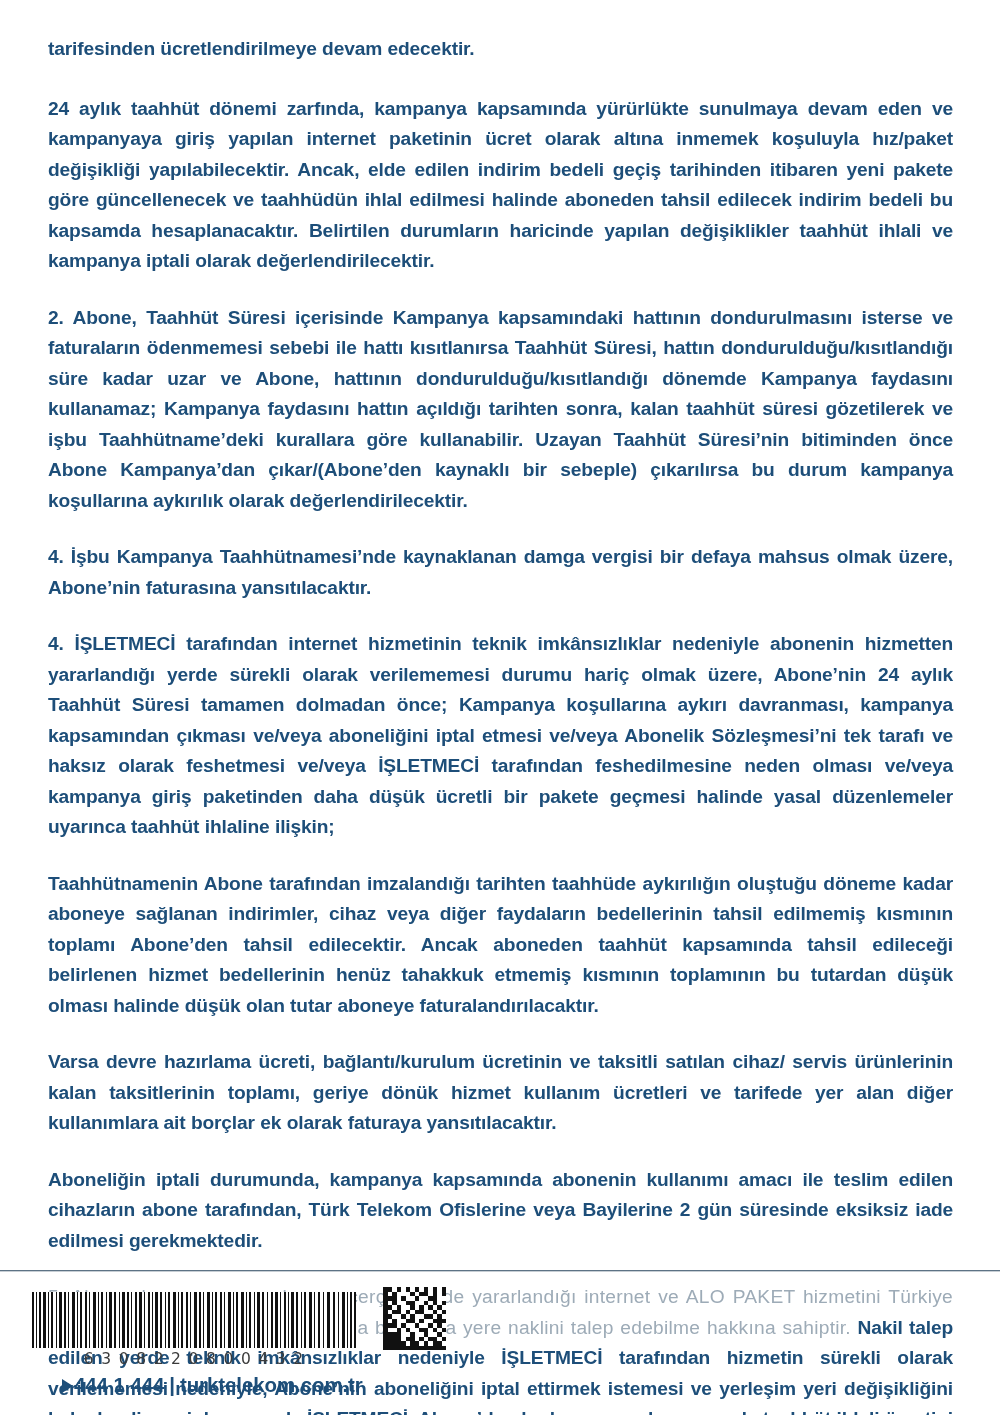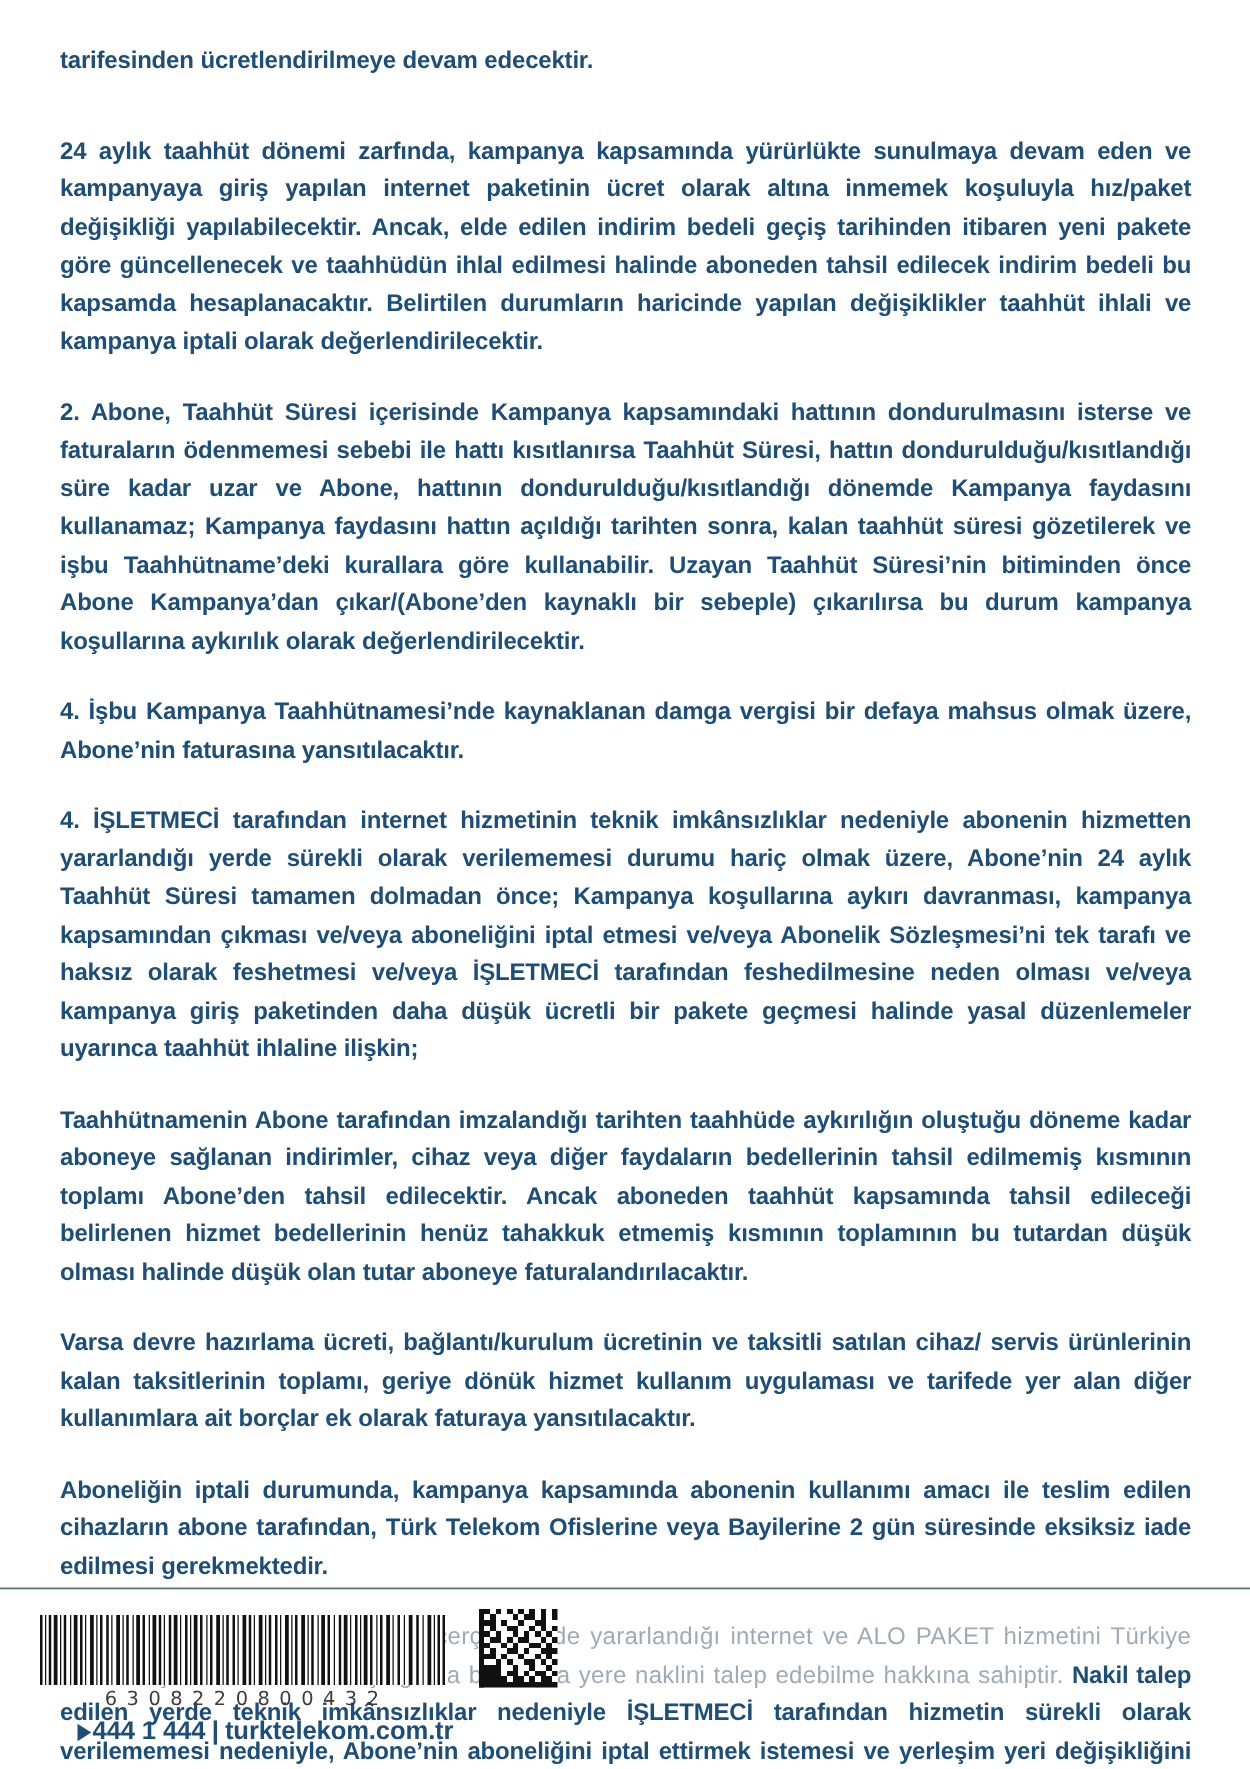--- a/index.html
+++ b/index.html
@@ -43,21 +43,21 @@
     letter-spacing: -0.15px;
     word-spacing: 0.2px;
     -webkit-font-smoothing: antialiased;
   }
 
   p.para:last-of-type {
     margin-bottom: 0;
   }
 
   p.para.first {
-    margin-bottom: 42px;
+    margin-bottom: 29px;
   }
 
   
   .faded {
     color: #9dabb7;
     font-weight: normal;
     letter-spacing: 0.25px;
   }
 
   
@@ -154,21 +154,21 @@
     <p class="para">24 aylık taahhüt dönemi zarfında, kampanya kapsamında yürürlükte sunulmaya devam eden ve kampanyaya giriş yapılan internet paketinin ücret olarak altına inmemek koşuluyla hız/paket değişikliği yapılabilecektir. Ancak, elde edilen indirim bedeli geçiş tarihinden itibaren yeni pakete göre güncellenecek ve taahhüdün ihlal edilmesi halinde aboneden tahsil edilecek indirim bedeli bu kapsamda hesaplanacaktır. Belirtilen durumların haricinde yapılan değişiklikler taahhüt ihlali ve kampanya iptali olarak değerlendirilecektir.</p>
 
     <p class="para">2. Abone, Taahhüt Süresi içerisinde Kampanya kapsamındaki hattının dondurulmasını isterse ve faturaların ödenmemesi sebebi ile hattı kısıtlanırsa Taahhüt Süresi, hattın dondurulduğu/kısıtlandığı süre kadar uzar ve Abone, hattının dondurulduğu/kısıtlandığı dönemde Kampanya faydasını kullanamaz; Kampanya faydasını hattın açıldığı tarihten sonra, kalan taahhüt süresi gözetilerek ve işbu Taahhütname’deki kurallara göre kullanabilir. Uzayan Taahhüt Süresi’nin bitiminden önce Abone Kampanya’dan çıkar/(Abone’den kaynaklı bir sebeple) çıkarılırsa bu durum kampanya koşullarına aykırılık olarak değerlendirilecektir.</p>
 
     <p class="para">4. İşbu Kampanya Taahhütnamesi’nde kaynaklanan damga vergisi bir defaya mahsus olmak üzere, Abone’nin faturasına yansıtılacaktır.</p>
 
     <p class="para">4. İŞLETMECİ tarafından internet hizmetinin teknik imkânsızlıklar nedeniyle abonenin hizmetten yararlandığı yerde sürekli olarak verilememesi durumu hariç olmak üzere, Abone’nin 24 aylık Taahhüt Süresi tamamen dolmadan önce; Kampanya koşullarına aykırı davranması, kampanya kapsamından çıkması ve/veya aboneliğini iptal etmesi ve/veya Abonelik Sözleşmesi’ni tek tarafı ve haksız olarak feshetmesi ve/veya İŞLETMECİ tarafından feshedilmesine neden olması ve/veya kampanya giriş paketinden daha düşük ücretli bir pakete geçmesi halinde yasal düzenlemeler uyarınca taahhüt ihlaline ilişkin;</p>
 
     <p class="para">Taahhütnamenin Abone tarafından imzalandığı tarihten taahhüde aykırılığın oluştuğu döneme kadar aboneye sağlanan indirimler, cihaz veya diğer faydaların bedellerinin tahsil edilmemiş kısmının toplamı Abone’den tahsil edilecektir. Ancak aboneden taahhüt kapsamında tahsil edileceği belirlenen hizmet bedellerinin henüz tahakkuk etmemiş kısmının toplamının bu tutardan düşük olması halinde düşük olan tutar aboneye faturalandırılacaktır.</p>
 
-    <p class="para">Varsa devre hazırlama ücreti, bağlantı/kurulum ücretinin ve taksitli satılan cihaz/ servis ürünlerinin kalan taksitlerinin toplamı, geriye dönük hizmet kullanım uygulaması ve tarifede yer alan diğer kullanımlara ait borçlar ek olarak faturaya yansıtılacaktır.</p>
+    <p class="para">Varsa devre hazırlama ücreti, bağlantı/kurulum ücretinin ve taksitli satılan cihaz/ servis ürünlerinin kalan taksitlerinin toplamı, geriye dönük hizmet kullanım ücretleri ve tarifede yer alan diğer kullanımlara ait borçlar ek olarak faturaya yansıtılacaktır.</p>
 
     <p class="para">Aboneliğin iptali durumunda, kampanya kapsamında abonenin kullanımı amacı ile teslim edilen cihazların abone tarafından, Türk Telekom Ofislerine veya Bayilerine 2 gün süresinde eksiksiz iade edilmesi gerekmektedir.</p>
 
     <p class="para"><span class="faded">5. Abone, kampanya uygulaması çerçevesinde yararlandığı internet ve ALO PAKET hizmetini Türkiye sınırları içerisinde ücreti karşılığında bir başka yere naklini talep edebilme hakkına sahiptir. </span><span>Nakil talep edilen yerde teknik imkânsızlıklar nedeniyle İŞLETMECİ tarafından hizmetin sürekli olarak verilememesi nedeniyle, Abone’nin aboneliğini iptal ettirmek istemesi ve yerleşim yeri değişikliğini belgelendirmesi durumunda İŞLETMECİ, Abone’den bu kampanya kapsamında taahhüt ihlali ücretini talep etmeyecektir.</span></p>
 
   </div>
 
   <div class="footer-rule"></div>
 
   <div class="footer">

